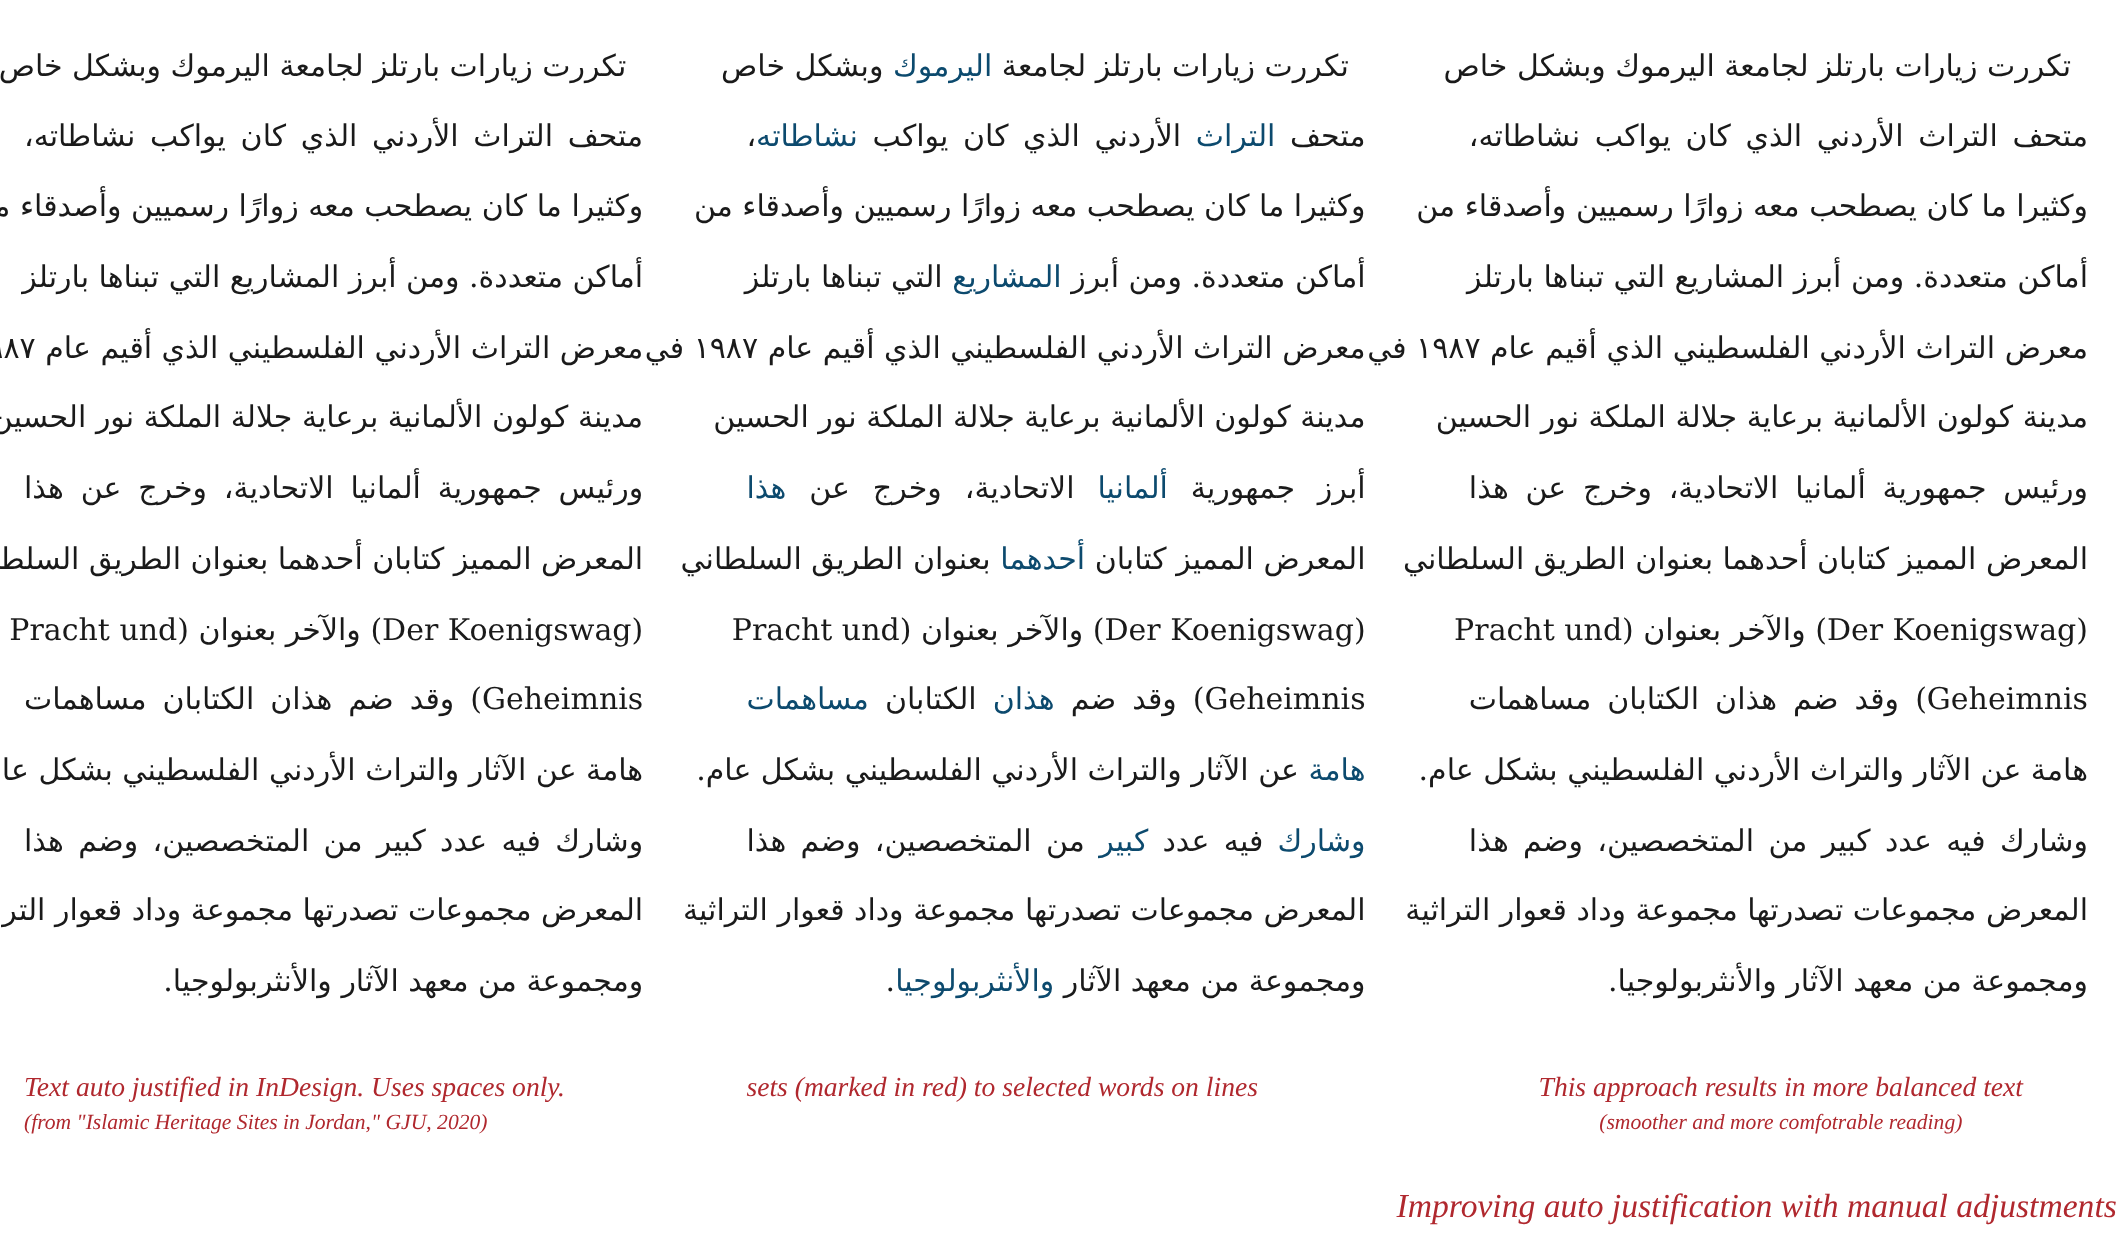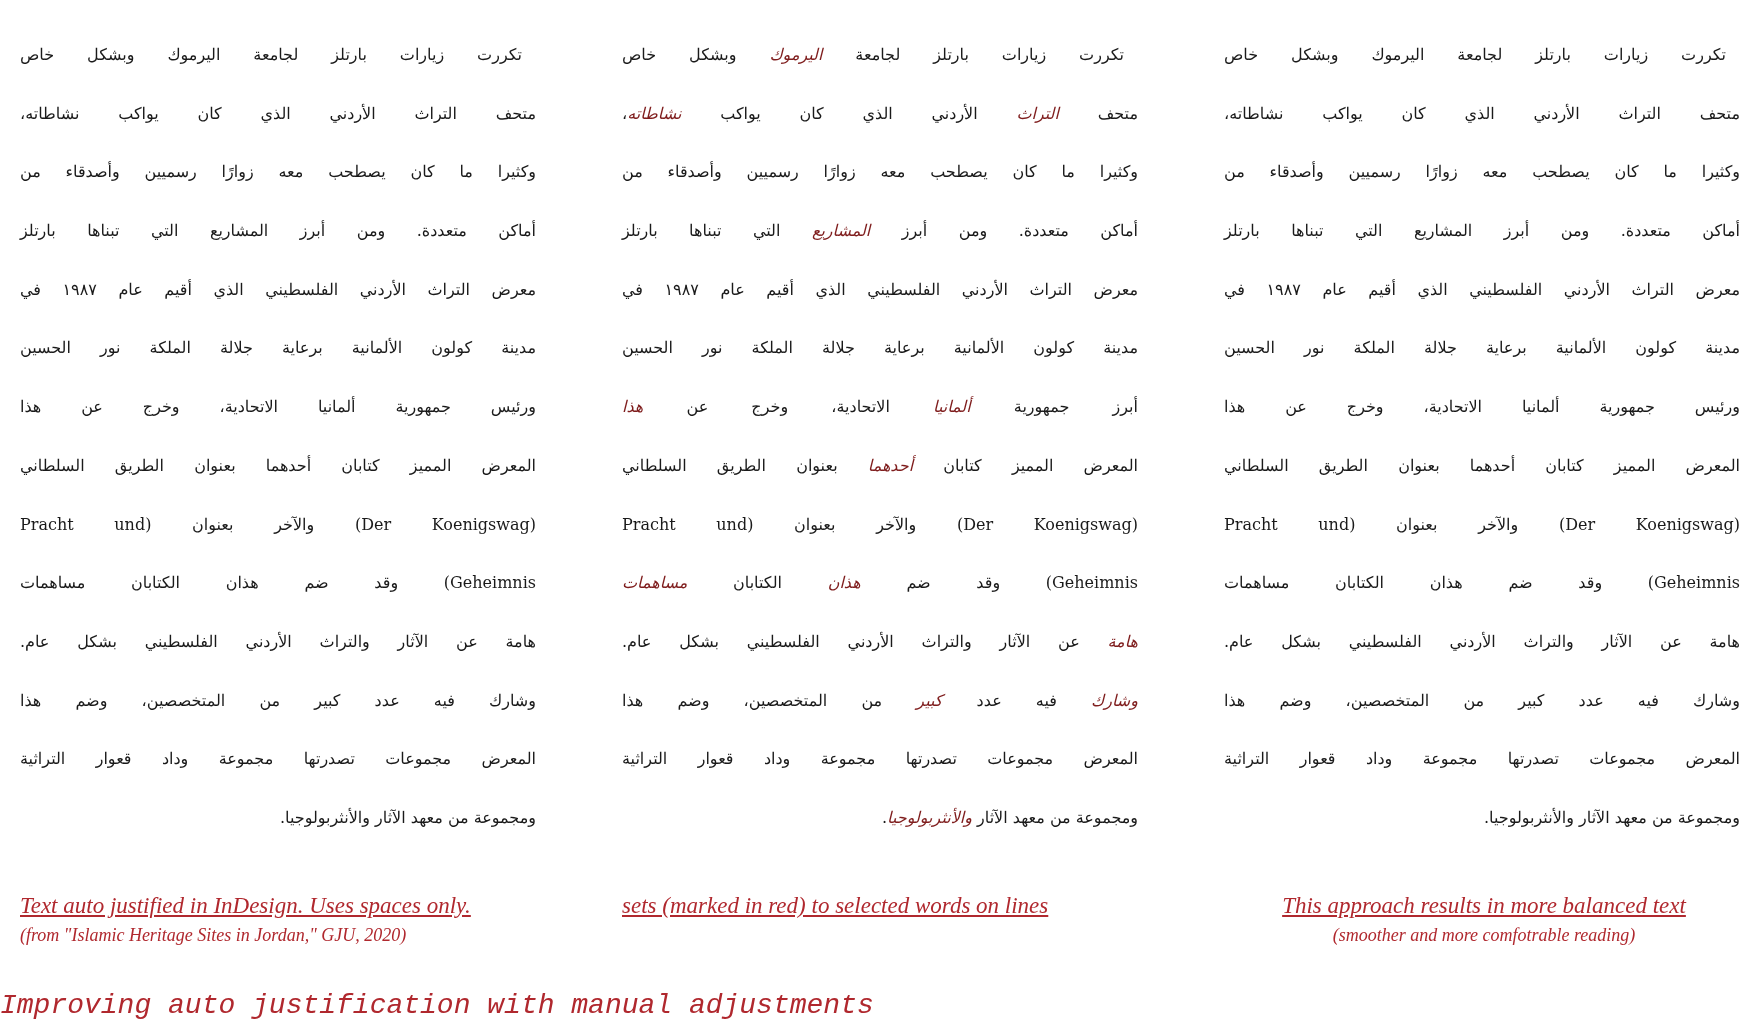--- a/index.html
+++ b/index.html
@@ -1,44 +1,44 @@
 <!DOCTYPE html>
 <html><head>
   <meta charset="utf-8">
   <style>
     html, body { margin: 0; padding: 0; background: #ffffff; }
     body { width: 1764px; height: 1035px; position: relative; overflow: hidden; }
     .col {
       position: absolute; top: 26px; width: 516px;
       direction: rtl; text-align: justify; text-align-last: right;
-      font-family: "DejaVu Serif", serif; font-size: 16px; color: #1a1a1a;
+      font-family: "DejaVu Serif", serif; font-size: 25px; color: #1a1a1a;
     }
     .col-1 { left: 20px; }
     .col-2 { left: 622px; }
     .col-3 { left: 1224px; }
     .line {
       display: block; height: 58.7px; line-height: 58.7px;
       white-space: nowrap; text-align: justify; text-align-last: justify;
       overflow: visible;
     }
     .line.first { padding-right: 14px; }
     .line.last { text-align-last: right; }
-    .red { color: #7f1d1d; font-style: italic; }
+    .red { color: #0c4a6e; }
     .caption {
       position: absolute; font-family: "Liberation Serif", serif; font-style: italic;
       color: #b0282e; font-size: 23px; line-height: 32px;
     }
     .caption .sub { font-size: 18px; line-height: 26px; display: block; }
-    .caption .main { display: block; text-decoration: underline; }
+    .caption .main { display: block; }
     .cap-1 { left: 20px; top: 890px; width: 560px; }
     .cap-2 { left: 622px; top: 890px; width: 540px; }
     .cap-3 { left: 1224px; top: 890px; width: 520px; text-align: center; }
     .title {
-      position: absolute; left: 0; width: 1764px; top: 988px; text-align: left;
-      font-family: Liberation Mono, monospace; font-style: italic;
+      position: absolute; left: 0; width: 1764px; top: 988px; text-align: right;
+      font-family: Liberation Serif, serif; font-style: italic;
       color: #b0282e; font-size: 28px; line-height: 36px;
     }
   </style>
 </head>
 <body>
 
 <div class="col col-1">
     <span class="line first"><span>تكررت زيارات بارتلز لجامعة اليرموك وبشكل خاص</span></span>
     <span class="line"><span>متحف التراث الأردني الذي كان يواكب نشاطاته،</span></span>
     <span class="line"><span>وكثيرا ما كان يصطحب معه زوارًا رسميين وأصدقاء من</span></span>

